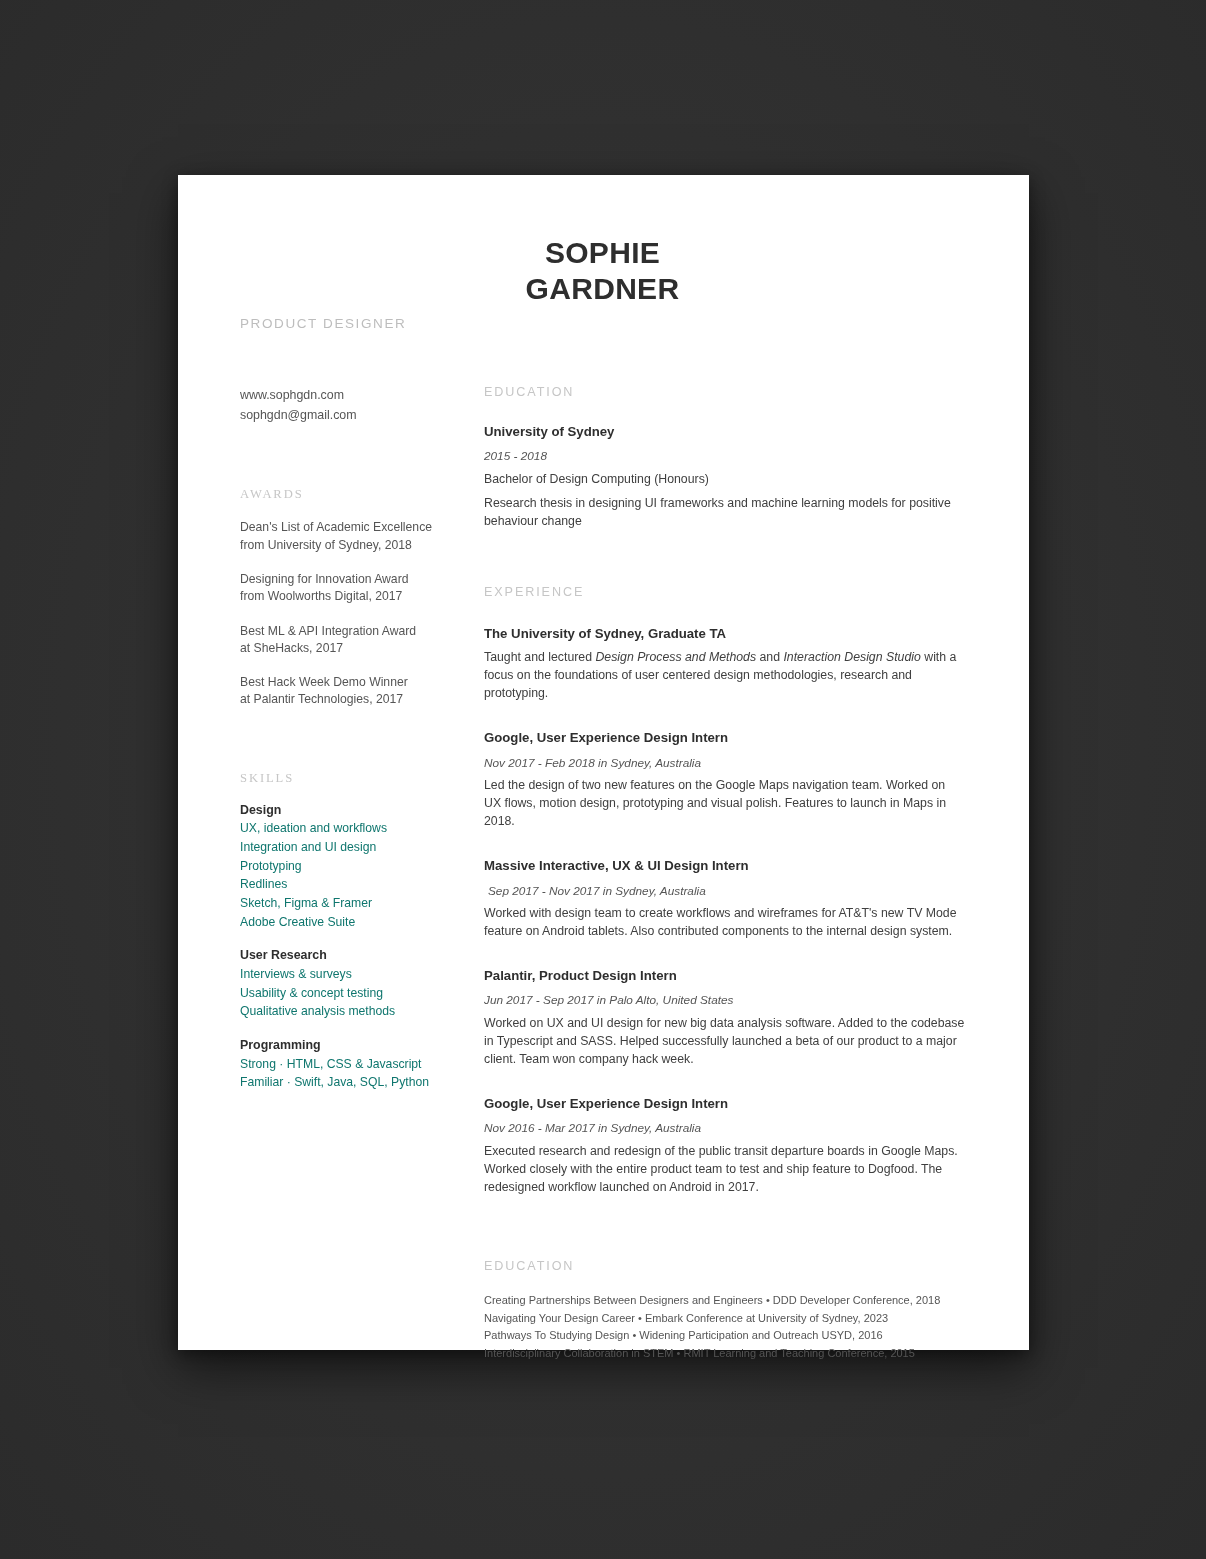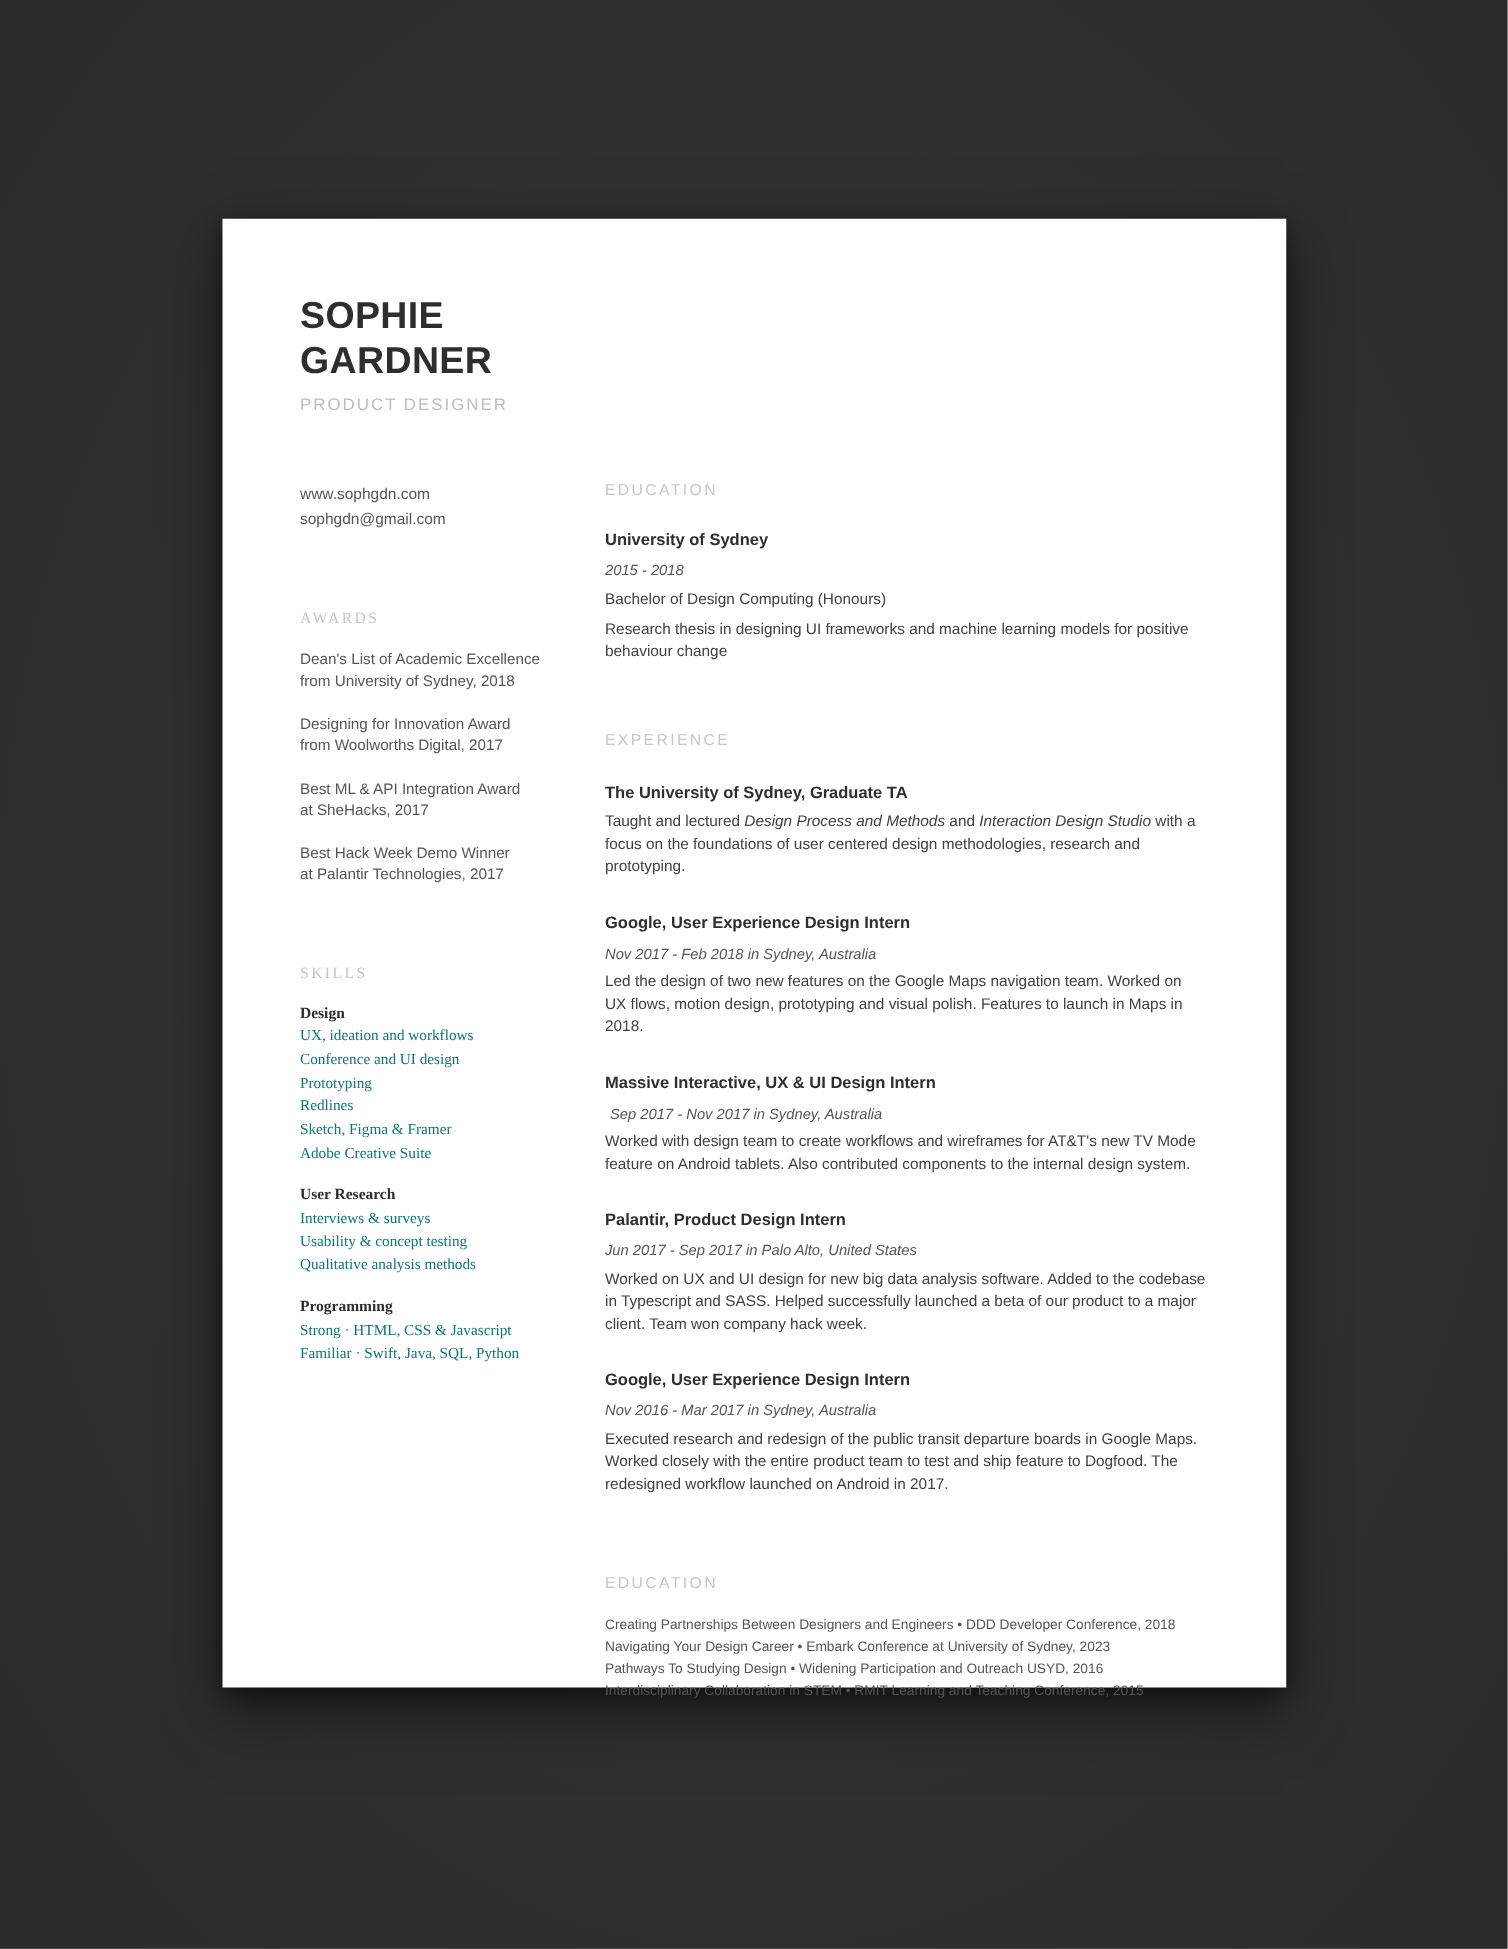--- a/index.html
+++ b/index.html
@@ -33,21 +33,21 @@
   }
 
   
   .name {
     font-size: 30px;
     font-weight: bold;
     color: #2e2e2e;
     line-height: 1.2;
     letter-spacing: 0.3px;
   }
-  .name .ln { display: block; }
+  .name .ln { display: block; text-align: center; }
   .role {
     margin-top: 9px;
     font-size: 13.5px;
     color: #bdbdbd;
     letter-spacing: 1.6px;
   }
 
   
   .cols {
     display: flex;
@@ -73,21 +73,21 @@
   .col-left .sec-title.first-sec { margin-top: 62px; }
 
   .award {
     font-size: 12.2px;
     color: #555555;
     line-height: 1.42;
     margin-top: 17px;
   }
   .award:first-of-type { margin-top: 21px; }
 
-  .skill-group { margin-top: 15px; font-family: Liberation Serif, serif; }
+  .skill-group { margin-top: 15px; }
   .skill-group:first-of-type { margin-top: 21px; }
   .skill-group-title {
     font-size: 12.4px;
     font-weight: bold;
     color: #2e2e2e;
     line-height: 1.5;
   }
   .skill-item {
     font-size: 12.2px;
     color: #0f766e;
@@ -174,21 +174,21 @@
               <div>at Palantir Technologies, 2017</div>
             </div>
           </div>
 
           <div>
             <div class="sec-title">SKILLS</div>
 
             <div class="skill-group">
               <div class="skill-group-title">Design</div>
               <div class="skill-item">UX, ideation and workflows</div>
-              <div class="skill-item">Conference and UI design</div>
+              <div class="skill-item">Integration and UI design</div>
               <div class="skill-item">Prototyping</div>
               <div class="skill-item">Redlines</div>
               <div class="skill-item">Sketch, Figma &amp; Framer</div>
               <div class="skill-item">Adobe Creative Suite</div>
             </div>
 
             <div class="skill-group">
               <div class="skill-group-title">User Research</div>
               <div class="skill-item">Interviews &amp; surveys</div>
               <div class="skill-item">Usability &amp; concept testing</div>

